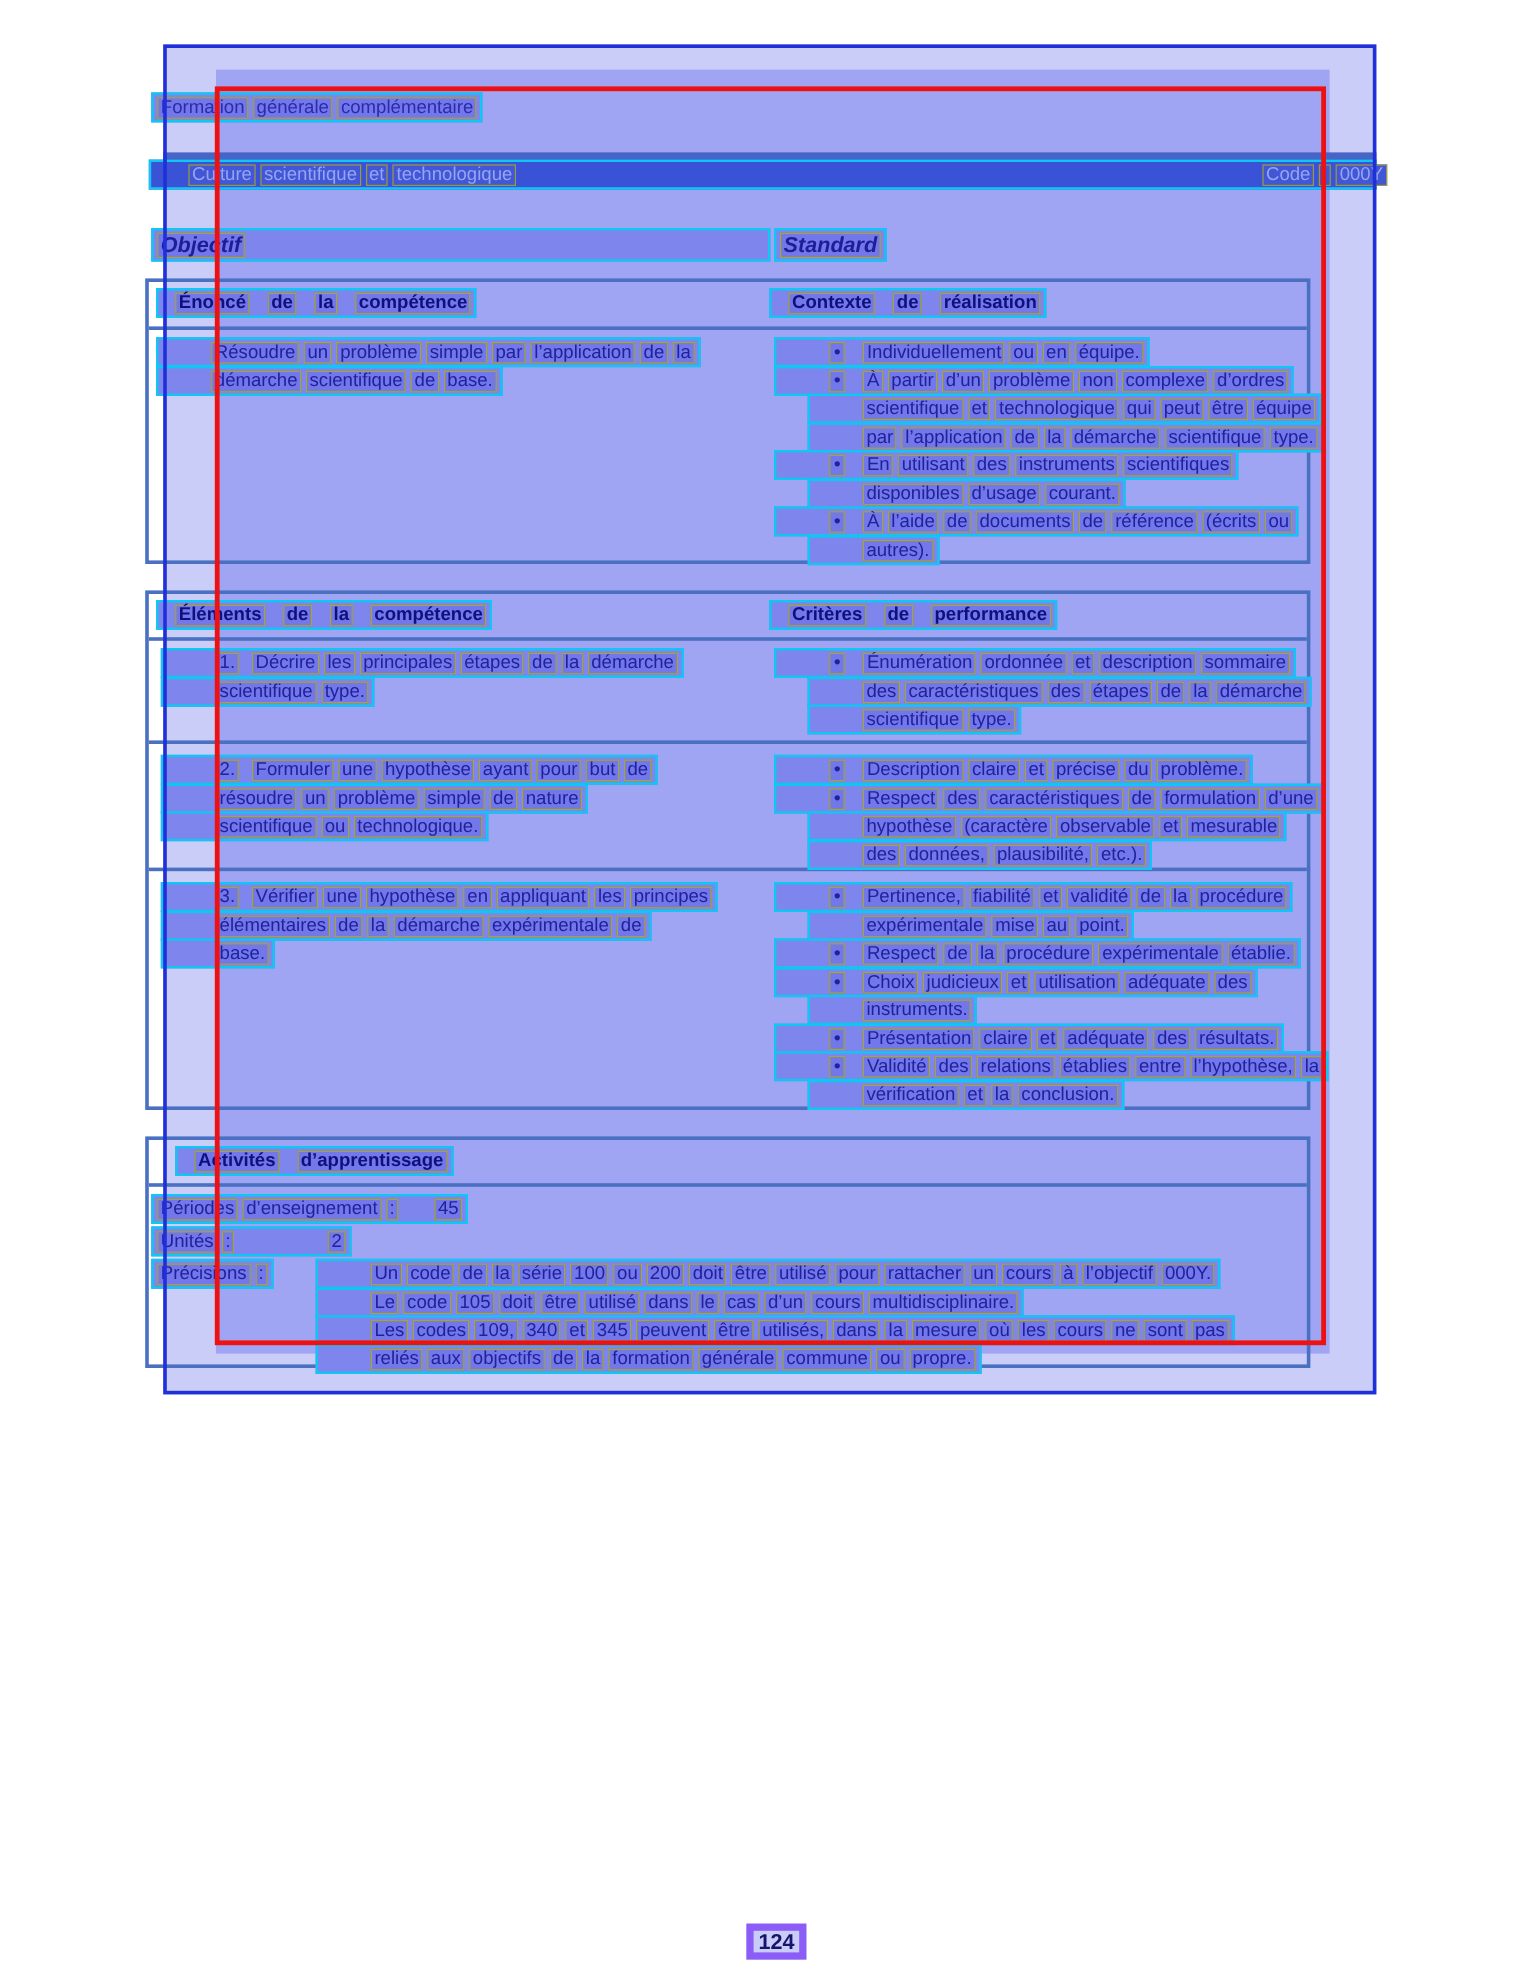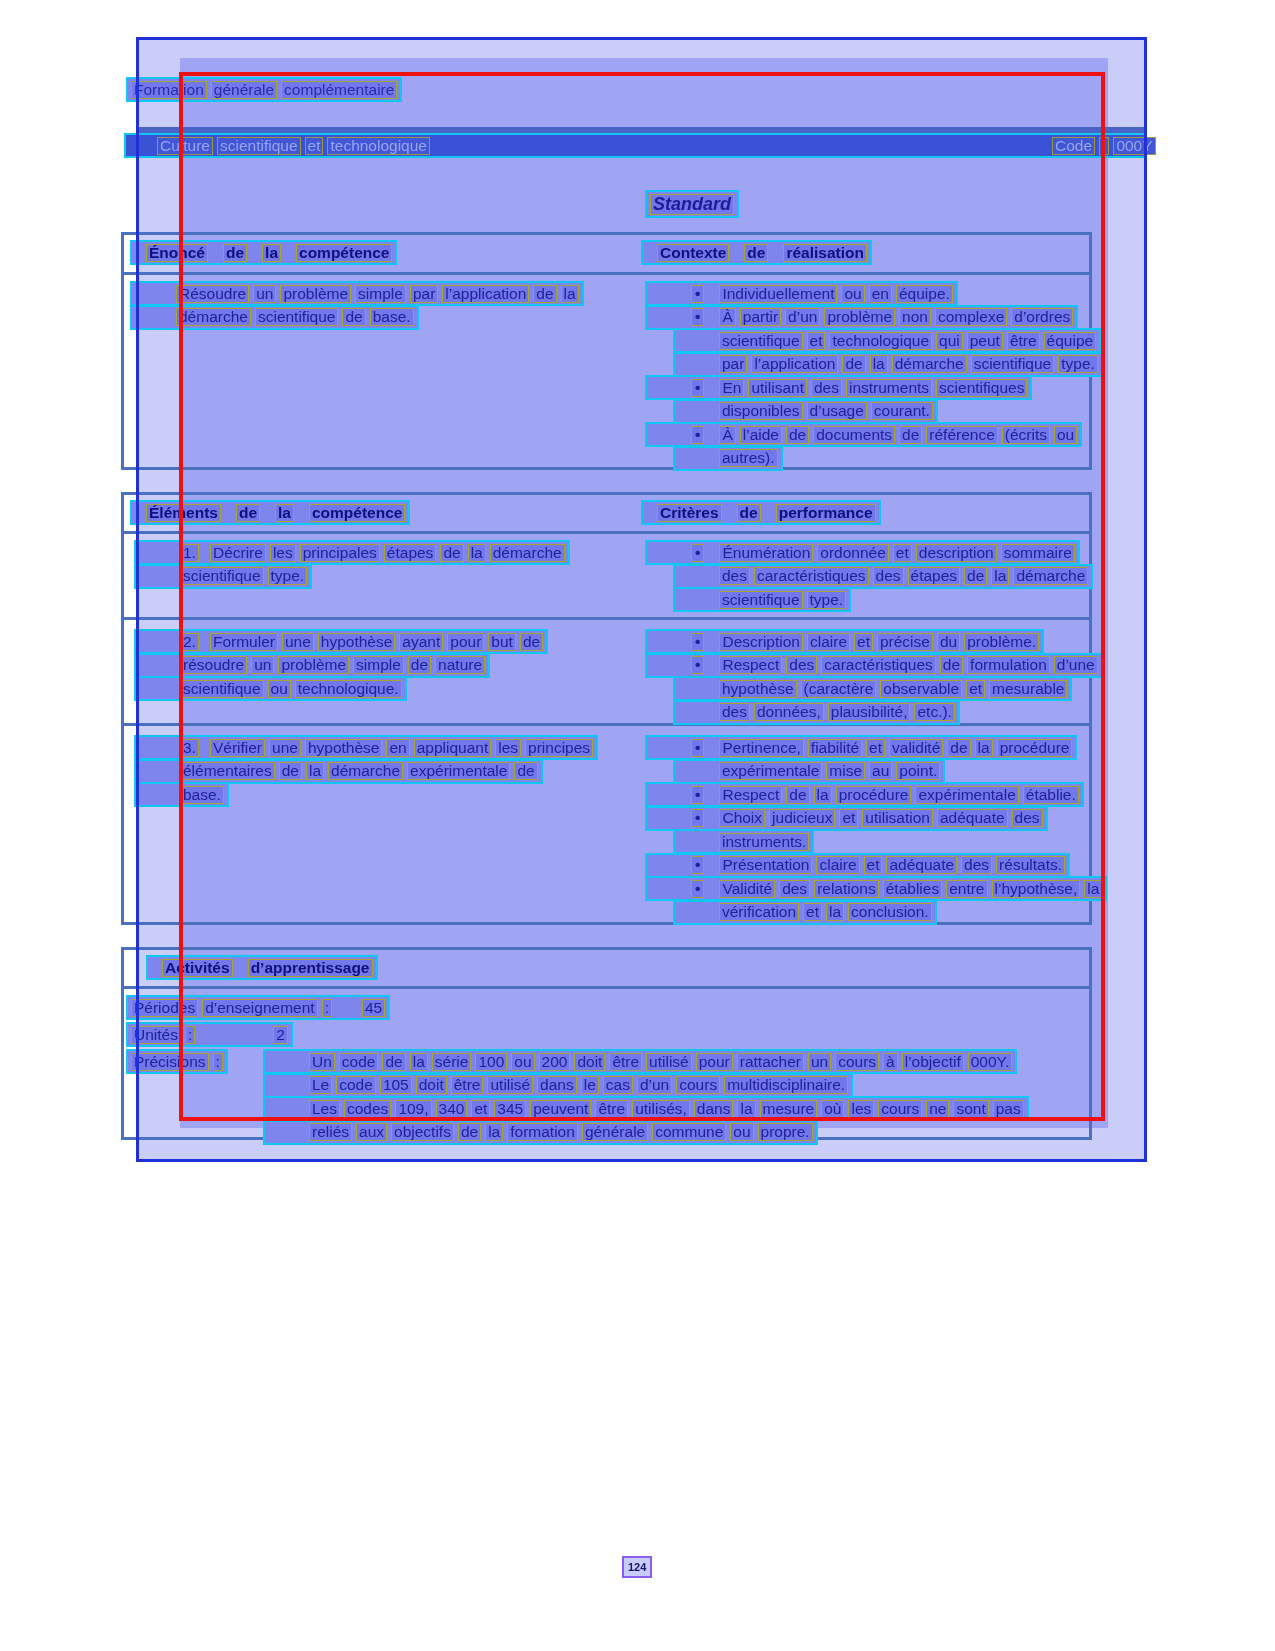--- a/index.html
+++ b/index.html
@@ -12,40 +12,40 @@
               background:#a0a5f3;z-index:1;}
   .bar{position:absolute;left:136px;top:127px;width:1011px;height:30px;background:#4764c6;z-index:2;}
   .tbl{position:absolute;border:3px solid #4a70c2;box-sizing:border-box;z-index:3;}
   .hsep{position:absolute;left:0;right:0;height:3px;background:#4a70c2;}
   .region-border{position:absolute;left:136px;top:37px;width:1011px;height:1125px;
                  border:3px solid #2030d8;box-sizing:border-box;z-index:6;pointer-events:none;}
   .redbox{position:absolute;left:179px;top:72px;width:926px;height:1049px;
           border:4px solid #ee1111;box-sizing:border-box;z-index:7;pointer-events:none;}
   
   .abs{position:absolute;z-index:4;}
-  .line{display:flex;align-items:center;gap:4px;height:19px;padding:1px 3px;
+  .line{display:flex;align-items:flex-end;gap:4px;height:19px;padding:1px 3px;
         background:#7e85ec;border:2px solid #10c6f2;width:max-content;box-sizing:content-box;}
   .para{z-index:4;}
   .para .line{position:relative;margin-bottom:-1.5px;padding-left:44px;}
   .word{font-size:15.5px;line-height:16px;padding:0 2px;border:1px solid #a6a62f;
         background:#7277e9;color:#21219c;white-space:pre;}
   .word.num{margin-right:7px;}
   .word.bullet{margin-right:11px;padding:0 3px;font-weight:700;}
   .cont{margin-left:28px;}
   .gap{display:inline-block;height:16px;}
   .hdr .word{font-weight:700;color:#10107d;margin-left:11px;}
   .title-text .word{color:#2b2bae;}
   .col-title{height:22px;}
   .col-title .word{font-weight:700;font-style:italic;font-size:18px;line-height:19px;color:#1d1d9a;}
   .bar-line{background:#3a53d6;}
   .bar-line .word{background:#4257d6;color:#96a4f2;border-color:#9a9a3c;}
   .group{display:flex;gap:4px;align-items:center;padding-left:28px;}
   .code{position:absolute;left:898px;top:2px;}
-  .pageno{position:absolute;z-index:5;border:2px solid #8b5cf6;background:#c9cbf8;
-          color:#15156e;font-weight:700;font-size:11px;line-height:18px;padding:0 4px;}
+  .pageno{position:absolute;z-index:5;border:6px solid #8b5cf6;background:#c9cbf8;
+          color:#15156e;font-weight:700;font-size:18px;line-height:18px;padding:0 4px;margin-top:47px;}
 </style>
 </head>
 <body>
 
 <div class="canvas">
 
   <div class="region-fill"></div>
   <div class="block-fill"></div>
   <div class="bar"></div>
 
@@ -62,20 +62,23 @@
         <span class="word">000Y</span>
       </span>
   </div>
 
   <div class="line abs title-text" style="left:126px;top:77px">
       <span class="word">Formation</span>
       <span class="word">générale</span>
       <span class="word">complémentaire</span>
     </div>
 
+  <div class="line abs col-title" style="left:126px;top:190px;width:506px">
+      <span class="word">Objectif</span>
+    </div>
   <div class="line abs col-title" style="left:645px;top:190px">
       <span class="word">Standard</span>
     </div>
 
   <div class="tbl" style="left:121px;top:232px;width:971px;height:238px">
     <div class="hsep" style="top:37px"></div>
   </div>
   <div class="line abs hdr" style="left:130px;top:240px">
       <span class="word">Énoncé</span>
       <span class="word">de</span>

